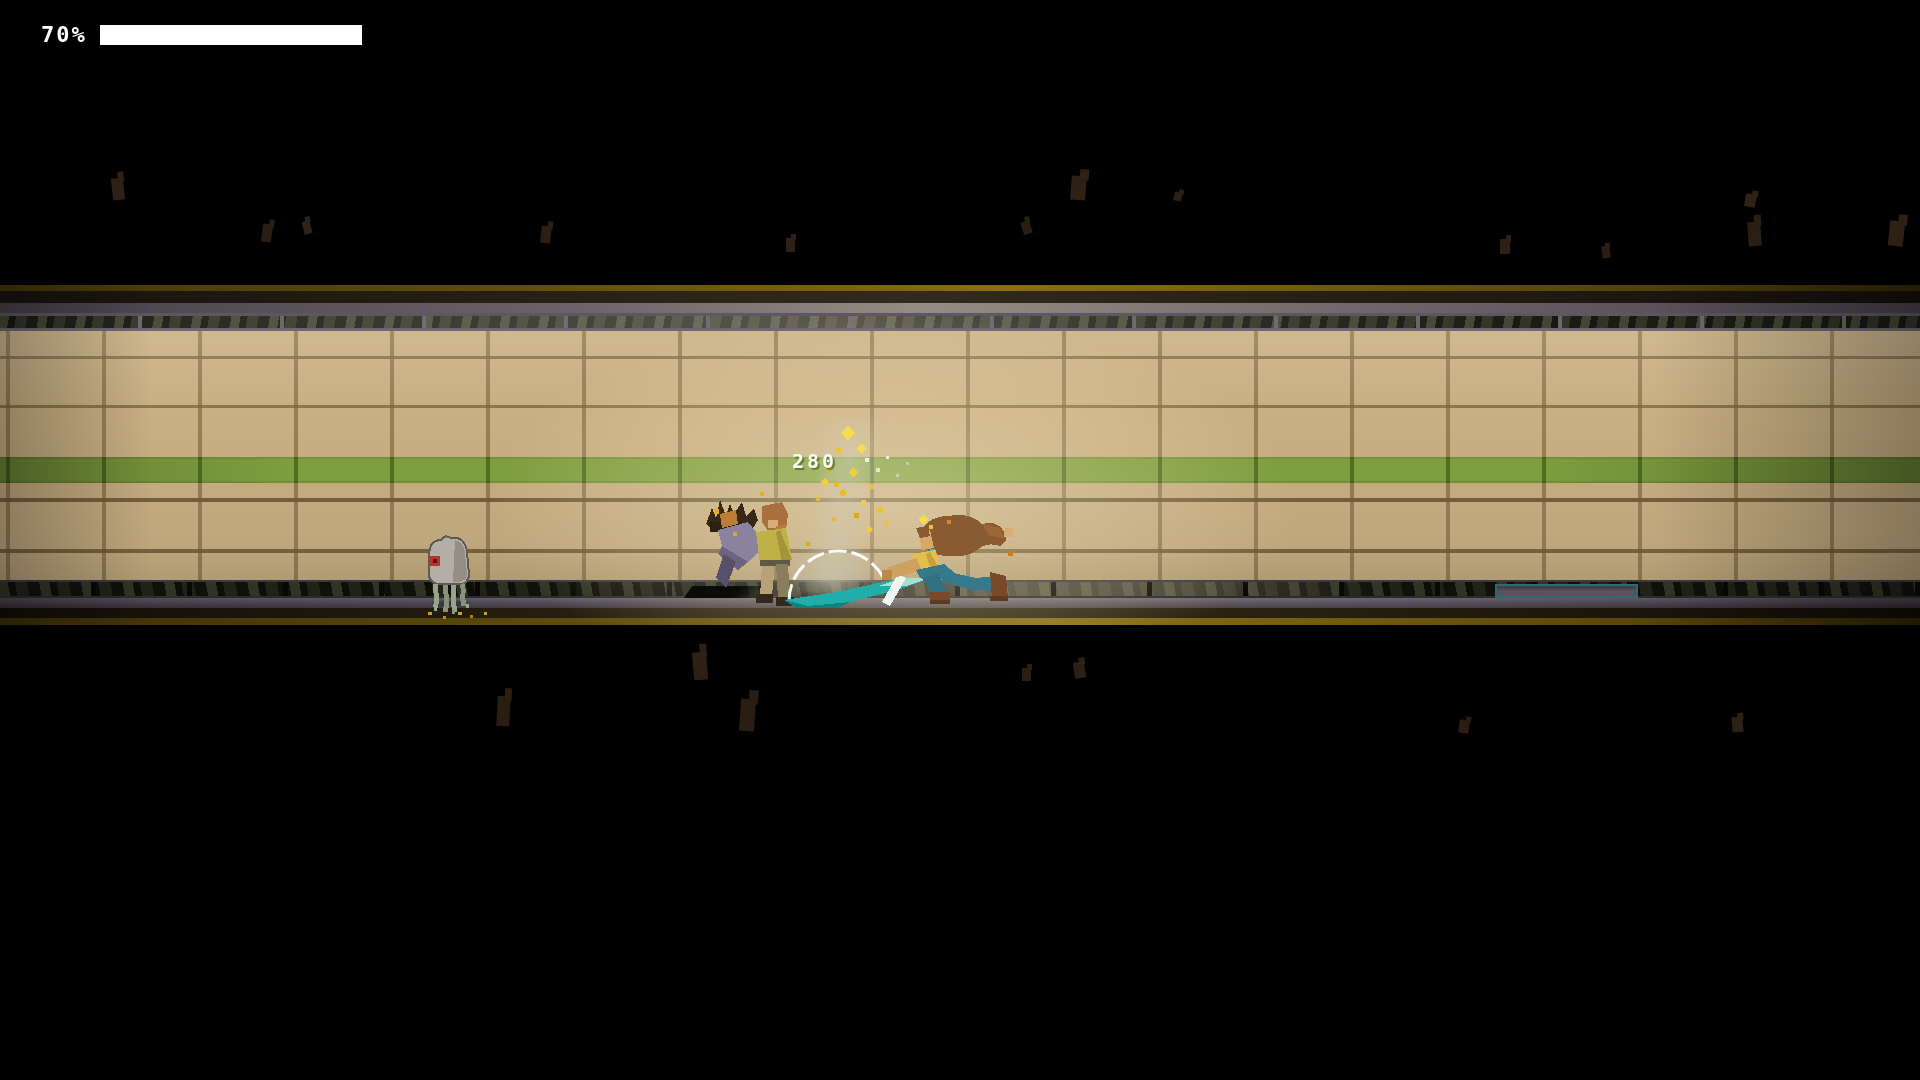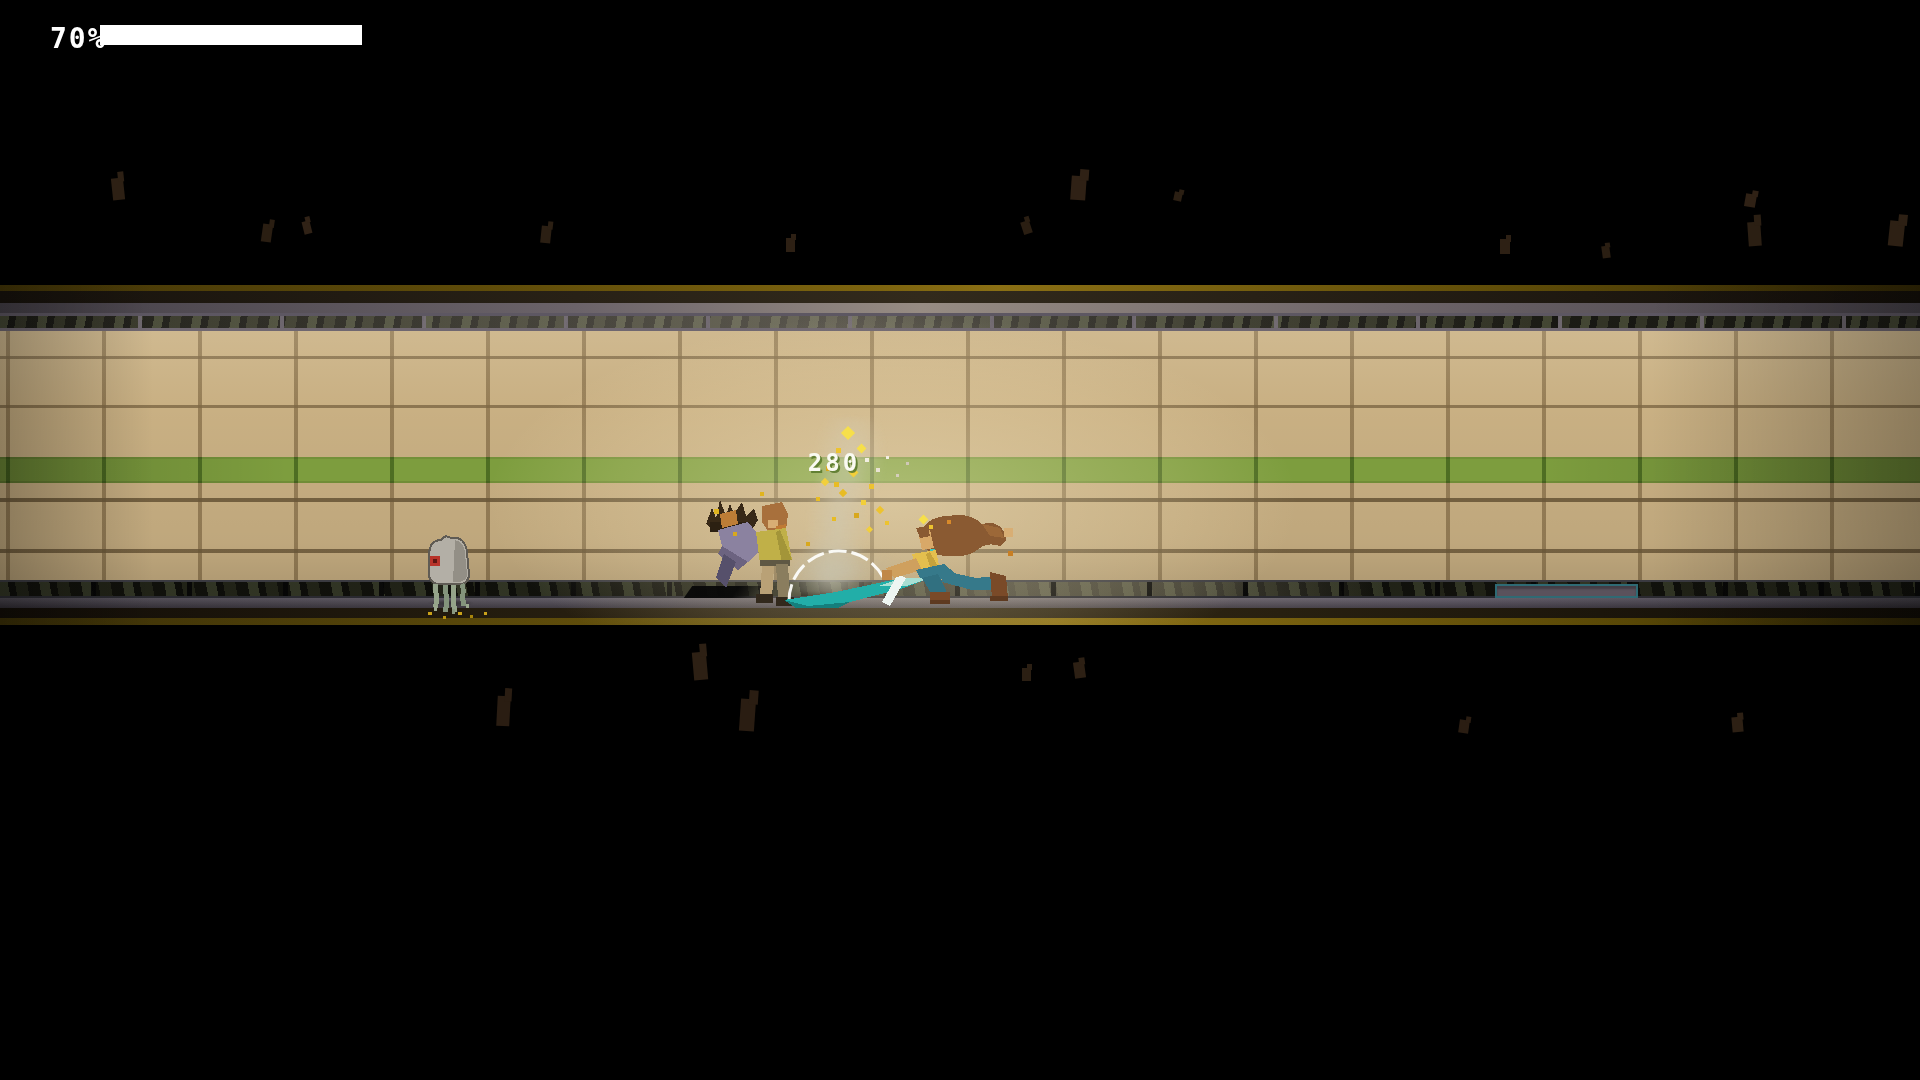--- a/index.html
+++ b/index.html
@@ -48,27 +48,27 @@
     background:linear-gradient(90deg,#3a2f07 0%,#6b560c 40%,#8a6f14 55%,#584706 85%,#2e2505 100%);}
   .glow{top:0;height:340px;pointer-events:none;
     background:radial-gradient(ellipse 520px 240px at 46.5% 64%, rgba(255,242,205,.38), rgba(255,238,195,.14) 55%, rgba(255,238,195,0) 78%);}
   .station-vignette{top:0;height:340px;pointer-events:none;
     background:linear-gradient(90deg, rgba(0,0,0,.28) 0%, rgba(0,0,0,0) 8%, rgba(0,0,0,0) 86%, rgba(0,0,0,.3) 100%);}
   .plat-panel{left:1495px;top:299px;width:143px;height:14px;box-sizing:border-box;
     background:#5a525c;border:2px solid #2f6a74;
     box-shadow:inset 0 3px 2px rgba(0,0,0,.25);}
 
   
-  .hud-label{left:50px;top:22px;color:#fff;font-size:28px;font-weight:bold;letter-spacing:2px;}
+  .hud-label{left:41px;top:22px;color:#fff;font-size:22px;font-weight:bold;letter-spacing:2px;}
   .hud-bar{left:100px;top:25px;width:262px;height:20px;}
   .hud-bar-fill{width:100%;height:100%;background:#fff;}
 
   
-  .damage{left:792px;top:449px;width:84px;text-align:center;color:#fafaf2;
-    font-size:24px;font-weight:bold;letter-spacing:3px;
+  .damage{left:792px;top:449px;width:84px;color:#fafaf2;
+    font-size:20px;font-weight:bold;letter-spacing:3px;
     text-shadow:2px 2px 0 rgba(95,125,48,.95);}
   .smoke{left:780px;top:418px;width:128px;height:178px;filter:blur(2px);transform:rotate(4deg);
     background:
       radial-gradient(ellipse 40% 46% at 52% 22%, rgba(212,209,190,.42), transparent 70%),
       radial-gradient(ellipse 34% 60% at 46% 60%, rgba(206,203,184,.5), transparent 72%),
       radial-gradient(ellipse 46% 34% at 42% 90%, rgba(198,196,178,.55), transparent 75%);}
   .smoke-base{left:756px;top:540px;width:170px;height:60px;filter:blur(3px);
     background:radial-gradient(ellipse 50% 50% at 50% 50%, rgba(195,192,172,.35), transparent 75%);}
   .skid{left:688px;top:586px;width:86px;height:12px;transform:skewX(-35deg);
     background:linear-gradient(90deg, rgba(8,8,8,.95) 0 55%, rgba(8,8,8,0) 100%);}

